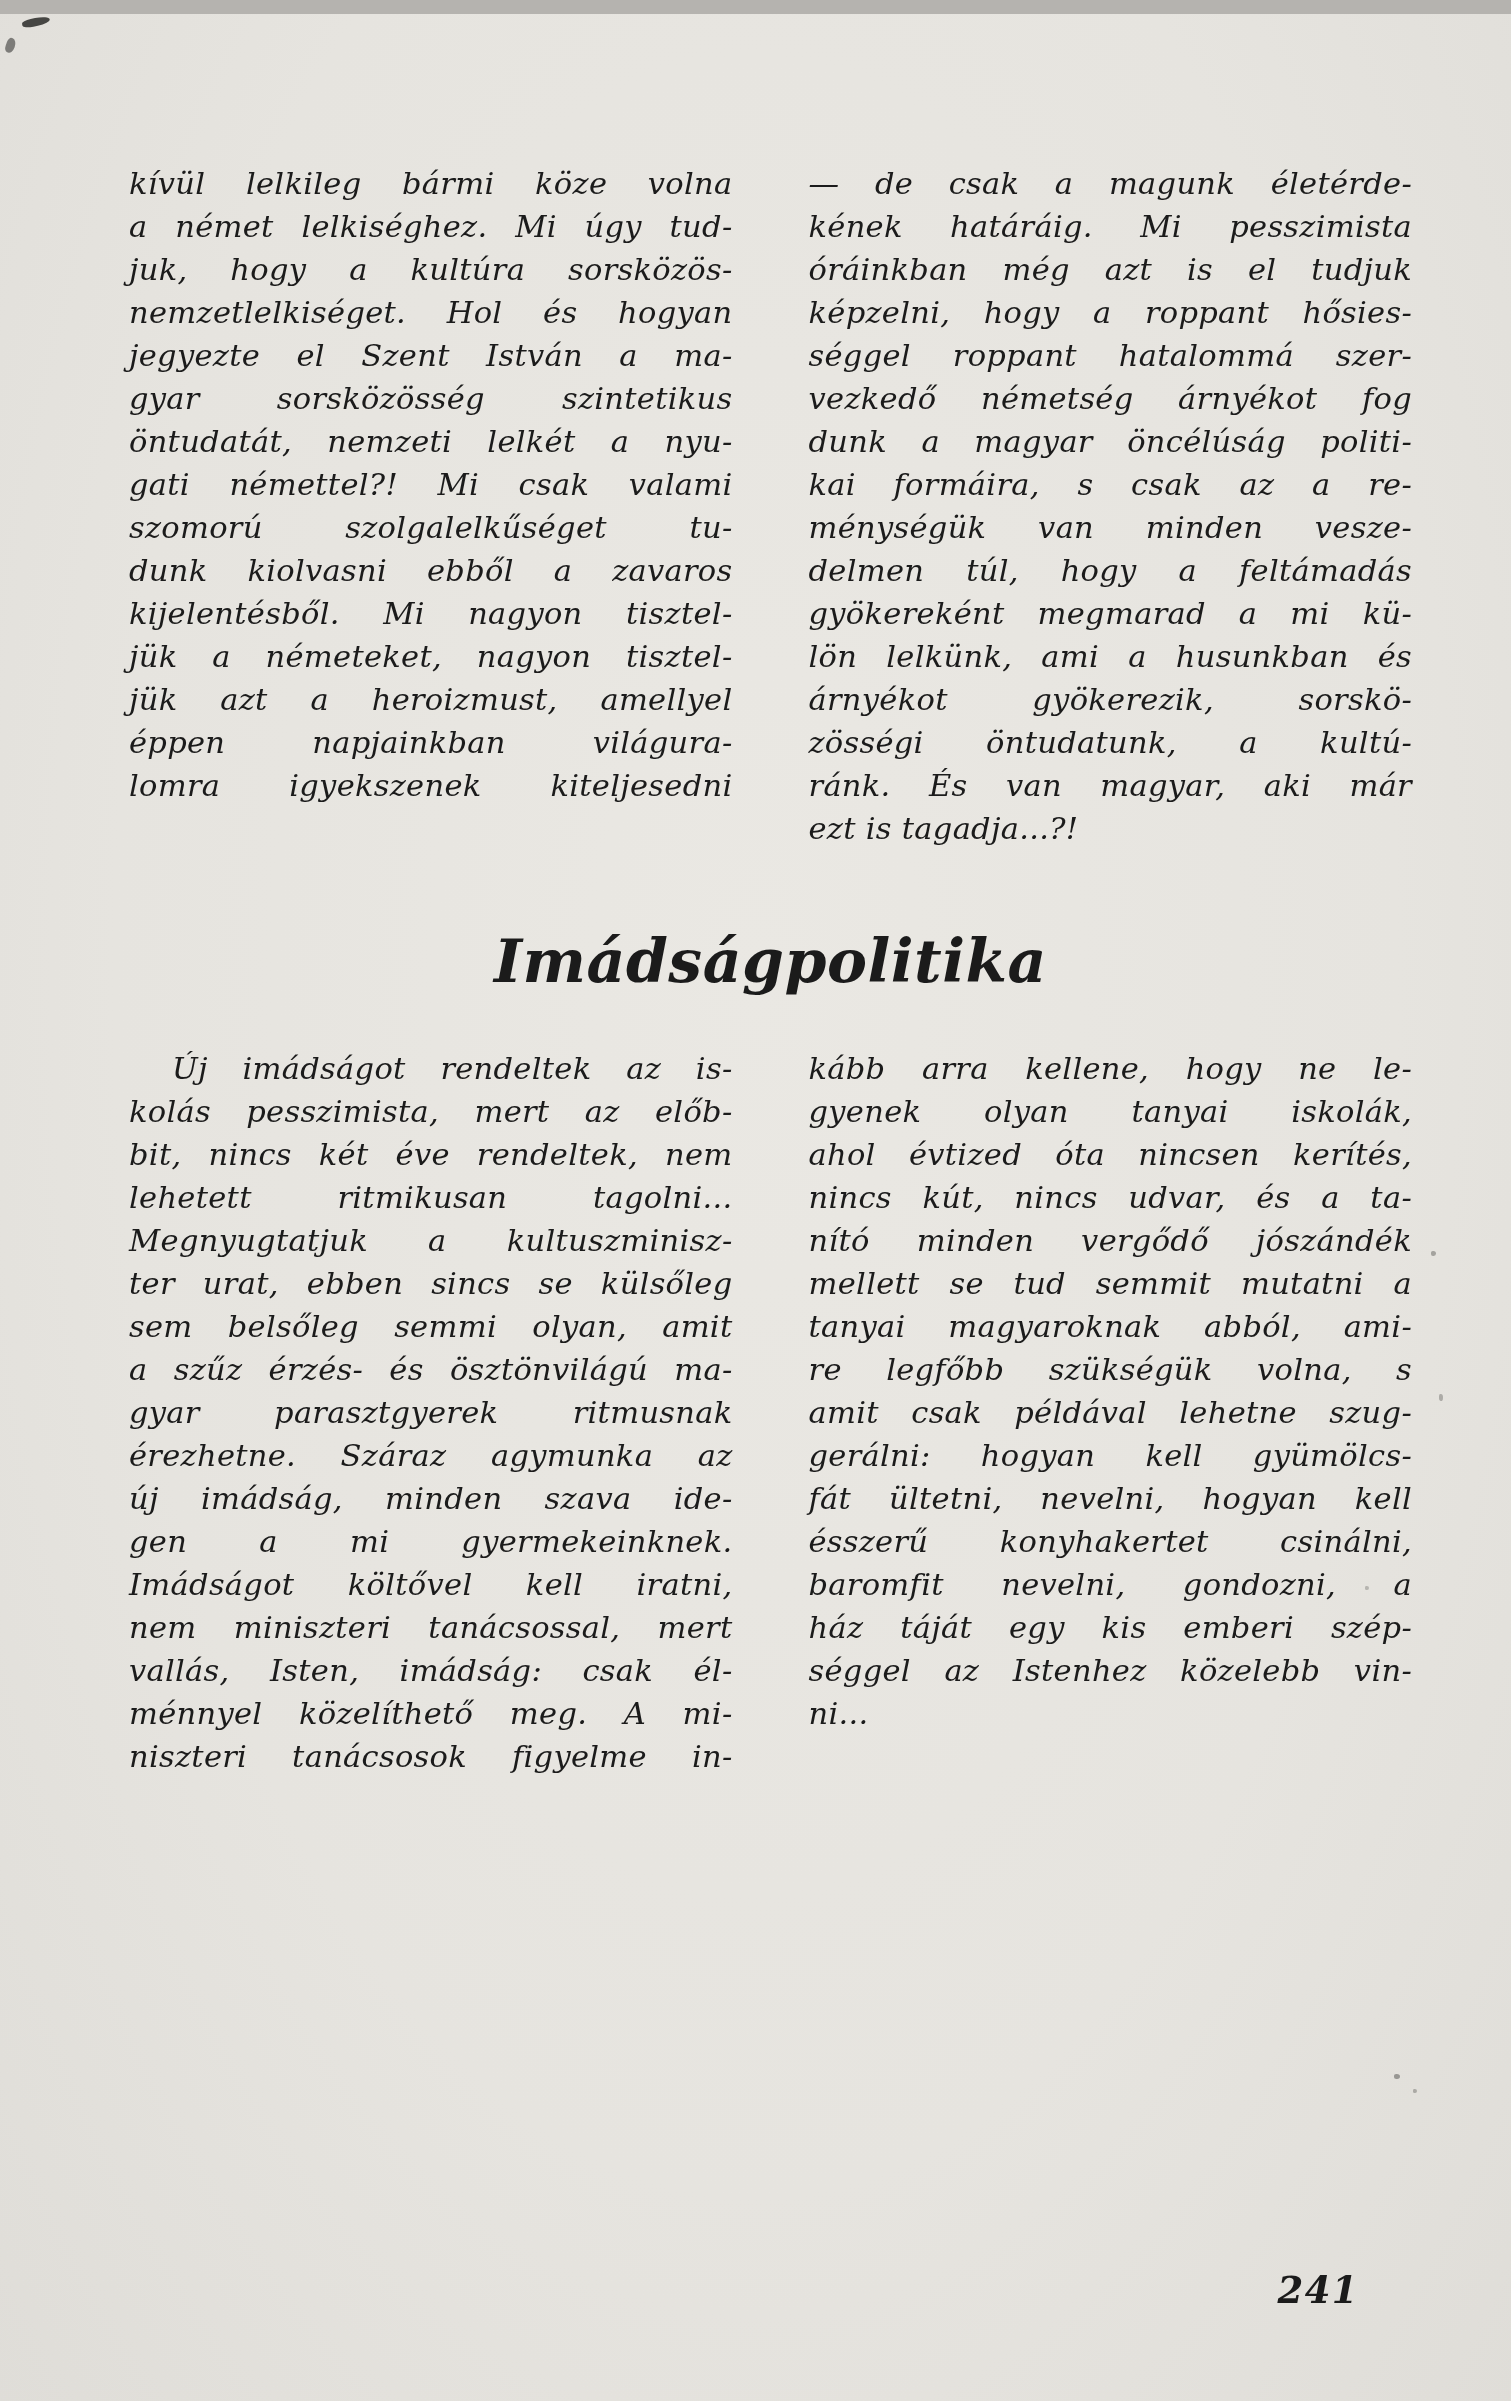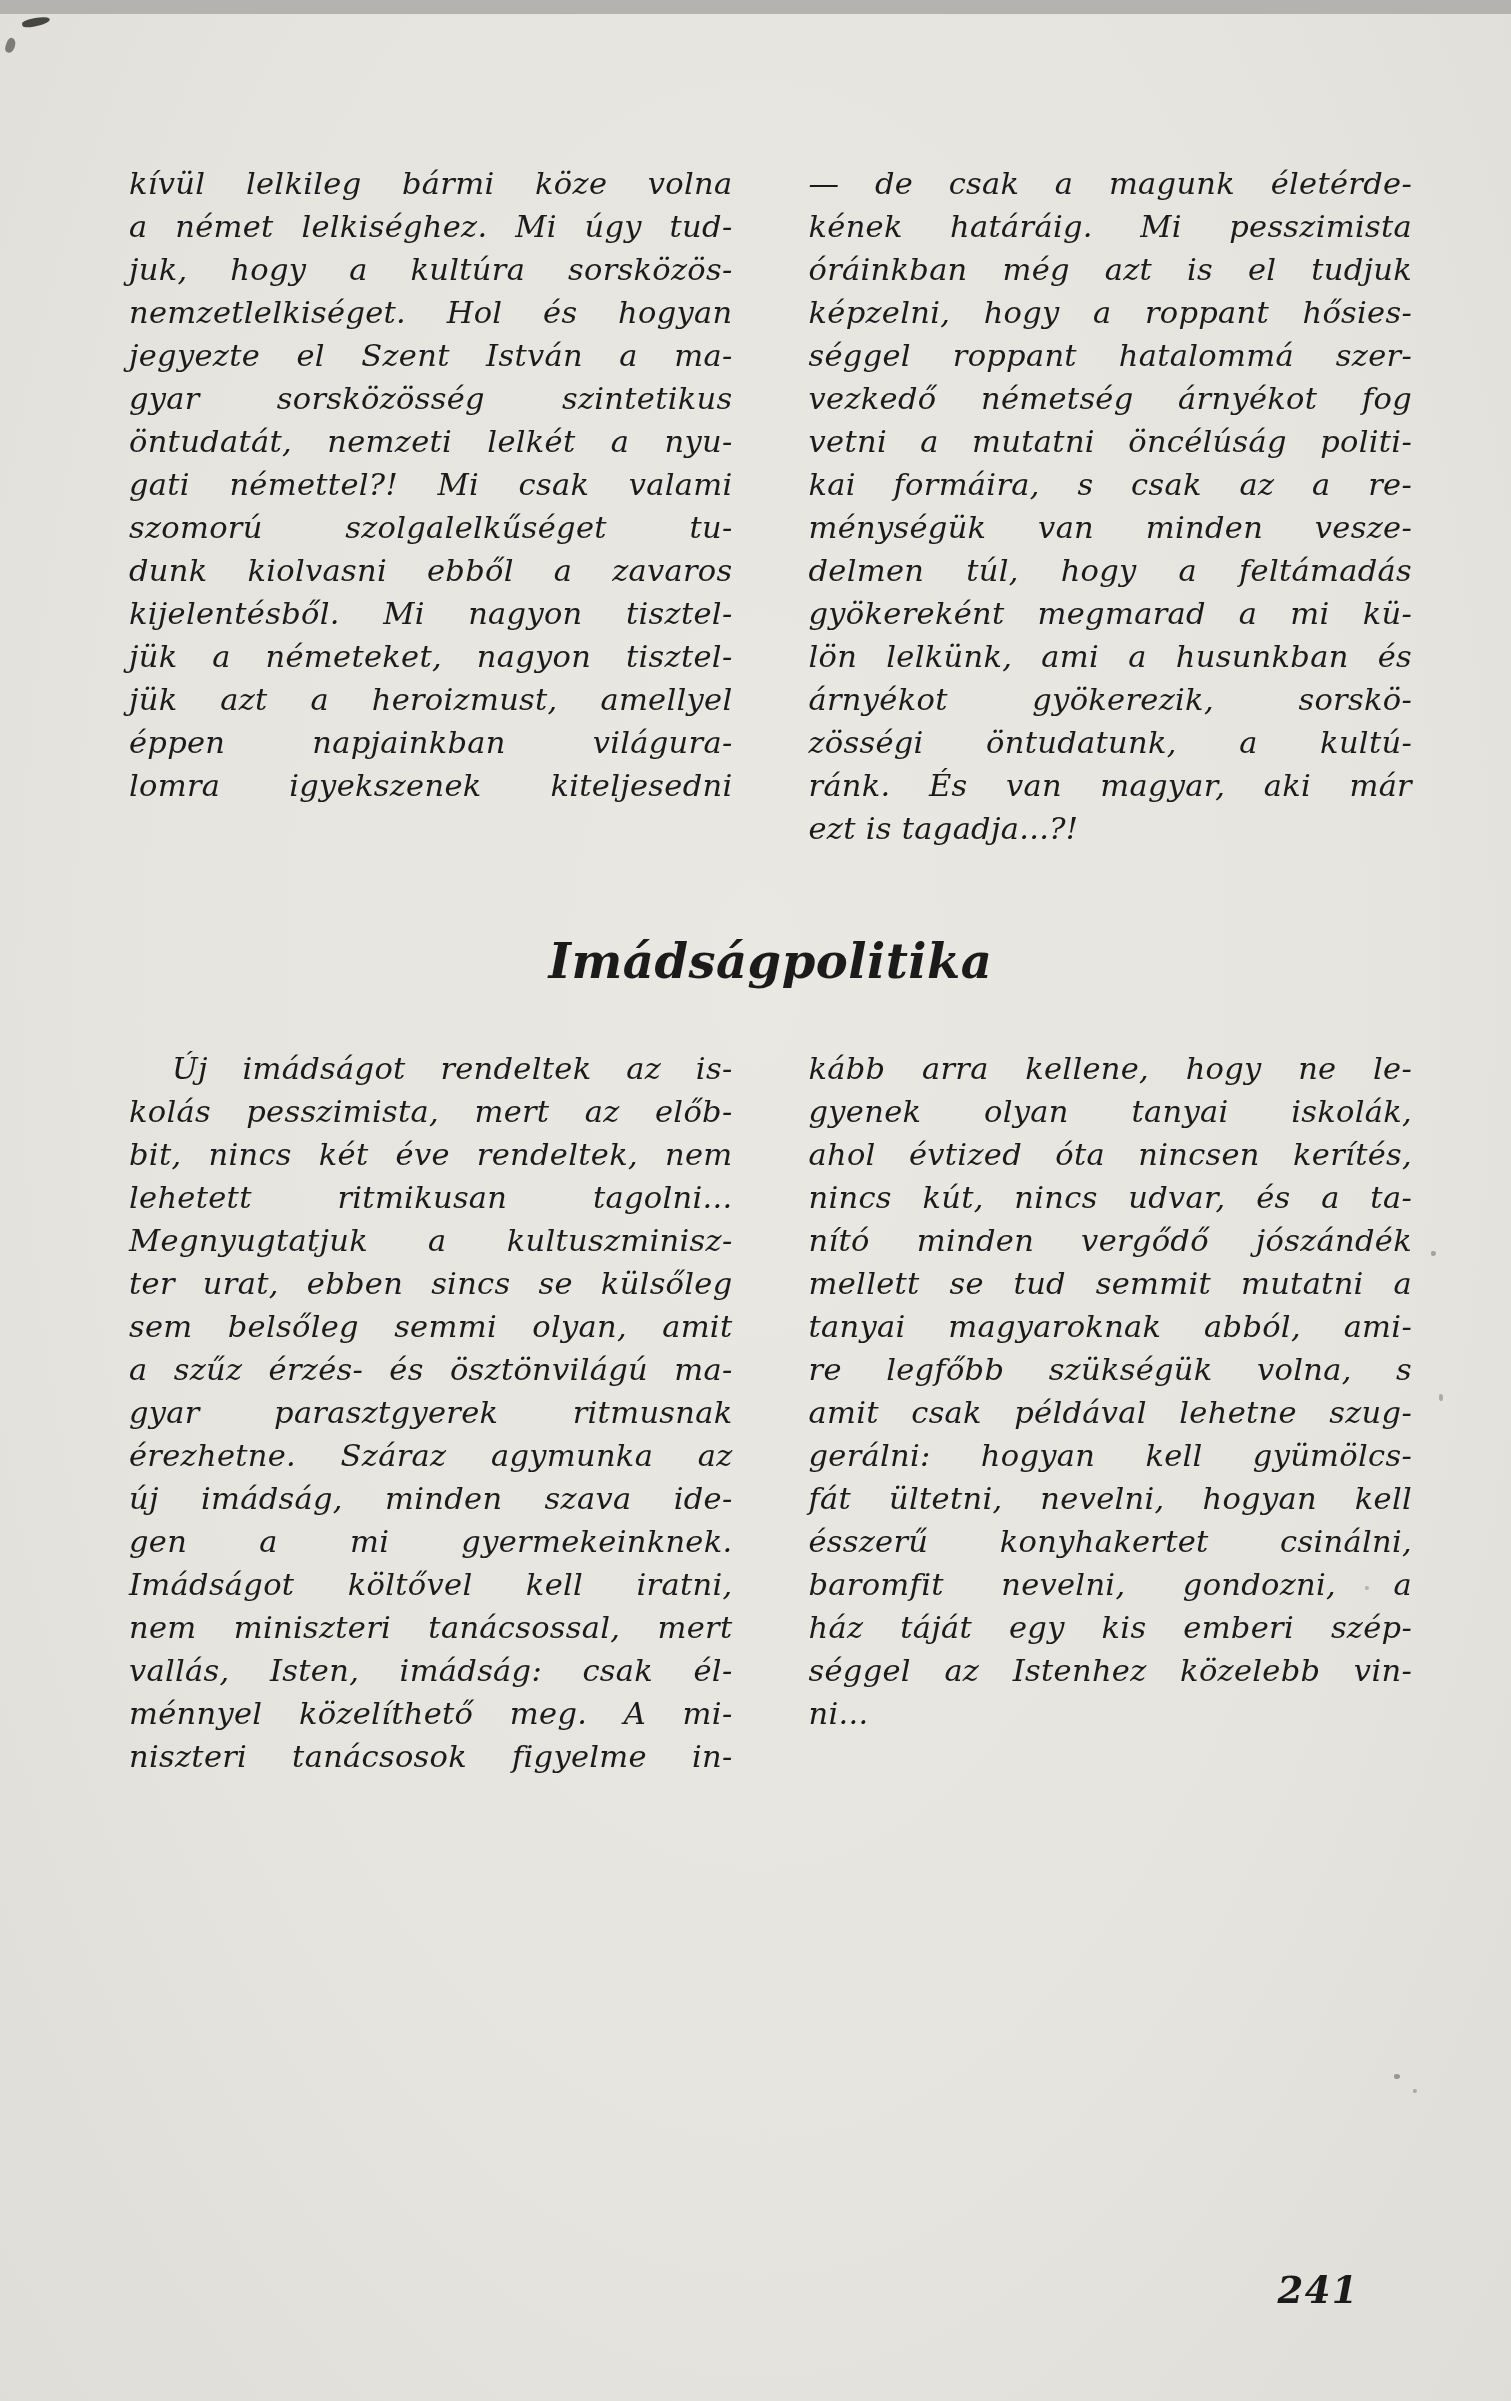--- a/index.html
+++ b/index.html
@@ -38,21 +38,21 @@
   }
   .col-last-left .tline:last-child {
     text-align-last: left;
   }
   .indent-first .tline:first-child {
     text-indent: 43px;
   }
   .heading {
     margin: 83px 0 57px 0;
     text-align: center;
-    font-size: 48px;
+    font-size: 60px;
     line-height: 57px;
     font-weight: 700;
     letter-spacing: 0.5px;
   }
   .page-number {
     position: absolute;
     top: 2254px;
     right: 153px;
     font-size: 37px;
     font-weight: 700;
@@ -95,21 +95,21 @@
         <div class="tline">éppen napjainkban világura-</div>
         <div class="tline">lomra igyekszenek kiteljesedni</div>
       </div>
     <div class="column col-last-left">
         <div class="tline">— de csak a magunk életérde-</div>
         <div class="tline">kének határáig. Mi pesszimista</div>
         <div class="tline">óráinkban még azt is el tudjuk</div>
         <div class="tline">képzelni, hogy a roppant hősies-</div>
         <div class="tline">séggel roppant hatalommá szer-</div>
         <div class="tline">vezkedő németség árnyékot fog</div>
-        <div class="tline">vetni a mutatni öncélúság politi-</div>
+        <div class="tline">dunk a magyar öncélúság politi-</div>
         <div class="tline">kai formáira, s csak az a re-</div>
         <div class="tline">ménységük van minden vesze-</div>
         <div class="tline">delmen túl, hogy a feltámadás</div>
         <div class="tline">gyökereként megmarad a mi kü-</div>
         <div class="tline">lön lelkünk, ami a husunkban és</div>
         <div class="tline">árnyékot gyökerezik, sorskö-</div>
         <div class="tline">zösségi öntudatunk, a kultú-</div>
         <div class="tline">ránk. És van magyar, aki már</div>
         <div class="tline">ezt is tagadja...?!</div>
       </div>

